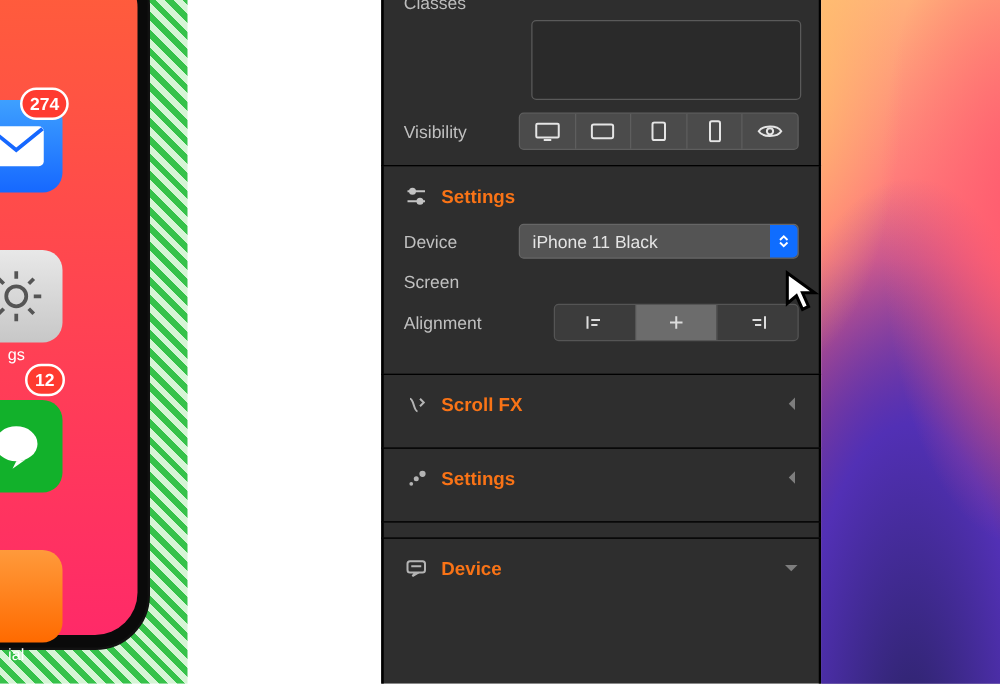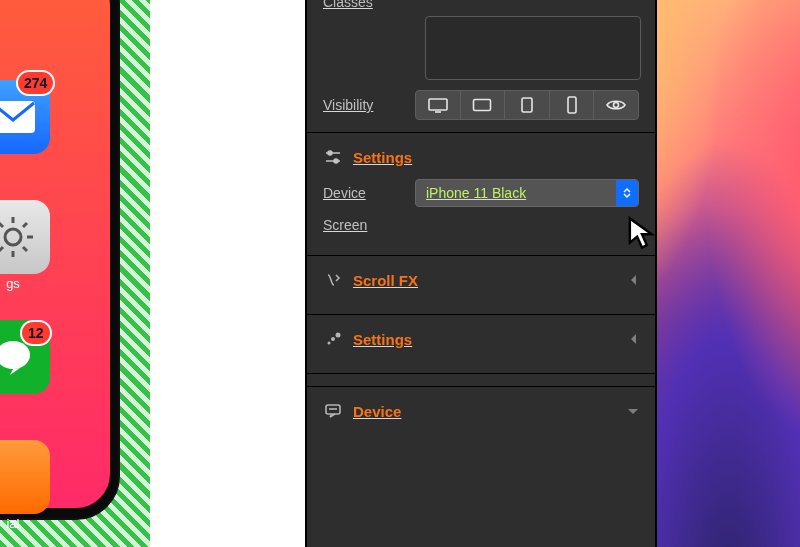--- a/index.html
+++ b/index.html
@@ -24,35 +24,35 @@
   .app-icon { position:absolute; width:74px; height:74px; border-radius:16px; display:flex; align-items:center; justify-content:center; color:#fff; font-size:32px; }
   .app-icon.mail { left:-24px; top:80px; background:linear-gradient(180deg,#3ea0ff,#1668ff); }
   .app-icon.mail svg { width:46px; height:34px; }
   .app-icon.settings { left:-24px; top:200px; background:linear-gradient(180deg,#e8e8e8,#c7c7c7); }
   .app-icon.settings svg { width:46px; height:46px; stroke:#555; }
   .app-icon.line { left:-24px; top:320px; background:#12b12b; }
   .app-icon.line svg { width:42px; height:42px; }
   .app-icon.other { left:-24px; top:440px; background:linear-gradient(180deg,#ff9a3b,#ff6a00); }
 
   .badge { position:absolute; min-width:26px; height:26px; padding:4px 6px; border-radius:13px;
-    background:#ff3b30; color:#0f172a; font-size:14px; font-weight:600; display:flex; align-items:center; justify-content:center;
+    background:#ff3b30; color:#ffffff; font-size:14px; font-weight:600; display:flex; align-items:center; justify-content:center;
     border:2px solid #fff; }
   .badge.mail { left:16px; top:70px; }
-  .badge.line { left:20px; top:320px; }
+  .badge.line { left:20px; top:291px; }
 
   .app-label { position:absolute; color:#fff; font-size:13px; text-align:center; width:74px; }
   .app-label.gs { left:-24px; top:276px; }
   .app-label.ial { left:-24px; top:516px; }
 
   
   .panel {
     position: absolute; left: 305px; top: 0; width: 352px; height: 547px;
     background: #2e2e2e; color:#d8d8d8; font-size:14px;
     box-shadow: inset 2px 0 0 #000, inset -2px 0 0 #000;
-    display:flex; flex-direction:column;text-decoration:underline;
+    display:flex; flex-direction:column;
   }
   .panel .row { display:flex; align-items:center; padding: 0 18px; }
   .panel .label { width: 92px; color:#c0c0c0; font-size:14px; }
 
   .classes-cut { height:10px; padding:0 18px; color:#bdbdbd; display:flex; align-items:flex-end; font-size:14px; overflow:hidden;}
   .textarea-box {
     margin: 6px 16px 10px 120px; border:1px solid #5a5a5a; background:#2a2a2a; border-radius:4px;
     height: 64px;
   }
 
@@ -63,21 +63,21 @@
   .vis-btns .vbtn + .vbtn { border-left:1px solid #5e5e5e; }
   .vis-btns svg { stroke:#e5e5e5; fill:none; stroke-width:1.6; }
 
   .sep { height:1px; background:#1c1c1c; margin: 12px 0 0 0; border-top:1px solid #000; }
   .section-head { display:flex; align-items:center; padding:14px 18px 12px 18px; font-size:15px; font-weight:600; color:#f97316;}
   .section-head .icon { width:20px; height:20px; margin-right:10px; display:flex; align-items:center; justify-content:center; opacity:.85;}
   .section-head .chev { margin-left:auto; opacity:.65; }
 
   .select {
     flex:1; height:28px; background:#545454; border-radius:4px; display:flex; align-items:center; position:relative;
-    color:#bef264; padding-left:10px; font-size:14px; border:1px solid #666;
+    color:#e5e5e5; padding-left:10px; font-size:14px; border:1px solid #666;
     cursor:pointer;
   }
   .select .stepper {
     position:absolute; right:0; top:0; bottom:0; width:22px; background:#0f6dff; border-radius:0 4px 4px 0;
     display:flex; flex-direction:column; align-items:center; justify-content:center;
   }
   .select .stepper svg { display:block; }
 
   .seg {
     flex:1; height:30px; display:flex; background:#3c3c3c; border:1px solid #555; border-radius:4px; overflow:hidden;
@@ -212,20 +212,40 @@
     </div>
 
     <div class="spacer10"></div>
 
     <div class="row">
       <div class="label">Screen</div>
     </div>
 
     <div class="spacer10"></div>
 
+    <div class="row" style="margin-bottom:14px;">
+      <div class="label">Alignment</div>
+      <div class="seg">
+        <div class="sbtn">
+            <svg width="18" height="14">
+              <path d="M3 2v10M6 5h7M6 9h5"></path>
+            </svg>
+          </div>
+        <div class="sbtn active">
+            <svg width="18" height="14">
+              <path d="M9 2v10M4 7h10"></path>
+            </svg>
+          </div>
+        <div class="sbtn">
+            <svg width="18" height="14">
+              <path d="M15 2v10M5 5h7M7 9h5"></path>
+            </svg>
+          </div>
+      </div>
+    </div>
 
     <div class="sep"></div>
     <div class="section-head">
       <span class="icon">
           <svg width="18" height="16" stroke="#ccc" fill="none" stroke-width="1.6">
             <path d="M4 3c3 0 3 10 6 10M12 3l3 3-3 3"></path>
           </svg>
         </span>
       <span>Scroll FX</span>
       <span class="chev"><svg width="10" height="12" fill="#aaa">

